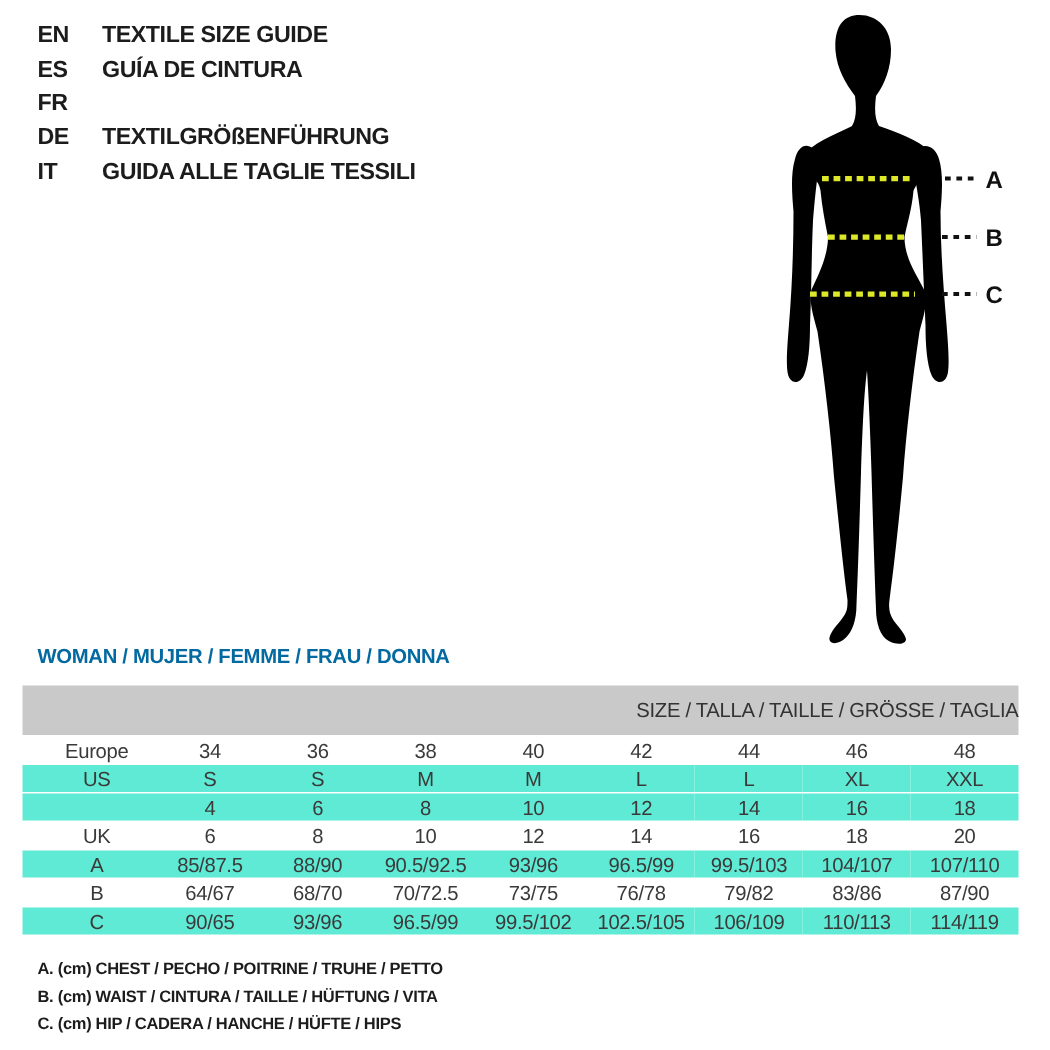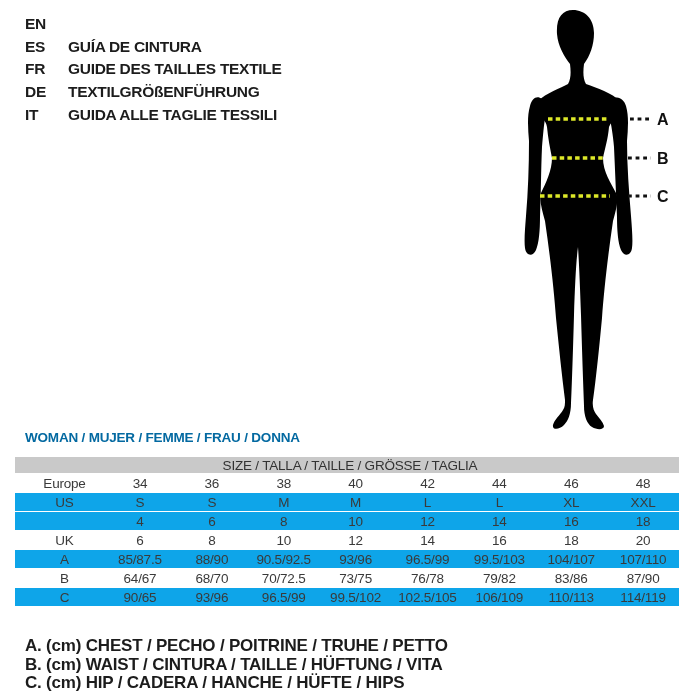--- a/index.html
+++ b/index.html
@@ -17,43 +17,43 @@
   .figure svg{width:100%;height:100%;display:block;}
   .figure text{font-family:"Liberation Sans",sans-serif;font-size:16px;font-weight:700;fill:#111;}
   
   .gender-title{position:absolute;left:25px;top:430px;
     font-size:13.5px;font-weight:700;letter-spacing:-0.2px;color:#0369a1;}
   
   table.size-table{position:absolute;left:15px;top:456px;width:664px;
     border-collapse:separate;border-spacing:0 1px;table-layout:fixed;}
   .size-table td{height:18px;font-size:13.5px;letter-spacing:-0.2px;
     color:#3a3a3a;text-align:center;vertical-align:middle;padding:0;white-space:nowrap;}
-  .size-table td.thead{background:#c9c9c9;text-align:center;padding-left:6px;height:16px;color:#333;}
+  .size-table td.thead{background:#c9c9c9;text-align:right;padding-left:6px;height:33px;color:#333;}
   .size-table td.rlabel{text-align:center;padding-left:10px;}
-  .size-table tr.shaded td{background:#0ea5e9;}
+  .size-table tr.shaded td{background:#5eead4;}
   .size-table col.c0{width:89px;}
   
   .legend{position:absolute;left:25px;top:637px;}
   .legend-item{height:18.6px;display:flex;align-items:center;
-    font-size:17px;font-weight:700;letter-spacing:-0.2px;color:#1c1c1c;}
+    font-size:11px;font-weight:700;letter-spacing:-0.2px;color:#1c1c1c;}
 </style>
 </head>
 <body>
 
 <div class="langs">
   <div class="lang-row">
     <span class="lang-code">EN</span>
+    <span>TEXTILE SIZE GUIDE</span>
   </div>
   <div class="lang-row">
     <span class="lang-code">ES</span>
     <span>GUÍA DE CINTURA</span>
   </div>
   <div class="lang-row">
     <span class="lang-code">FR</span>
-    <span>GUIDE DES TAILLES TEXTILE</span>
   </div>
   <div class="lang-row">
     <span class="lang-code">DE</span>
     <span>TEXTILGRÖßENFÜHRUNG</span>
   </div>
   <div class="lang-row">
     <span class="lang-code">IT</span>
     <span>GUIDA ALLE TAGLIE TESSILI</span>
   </div>
 </div>

